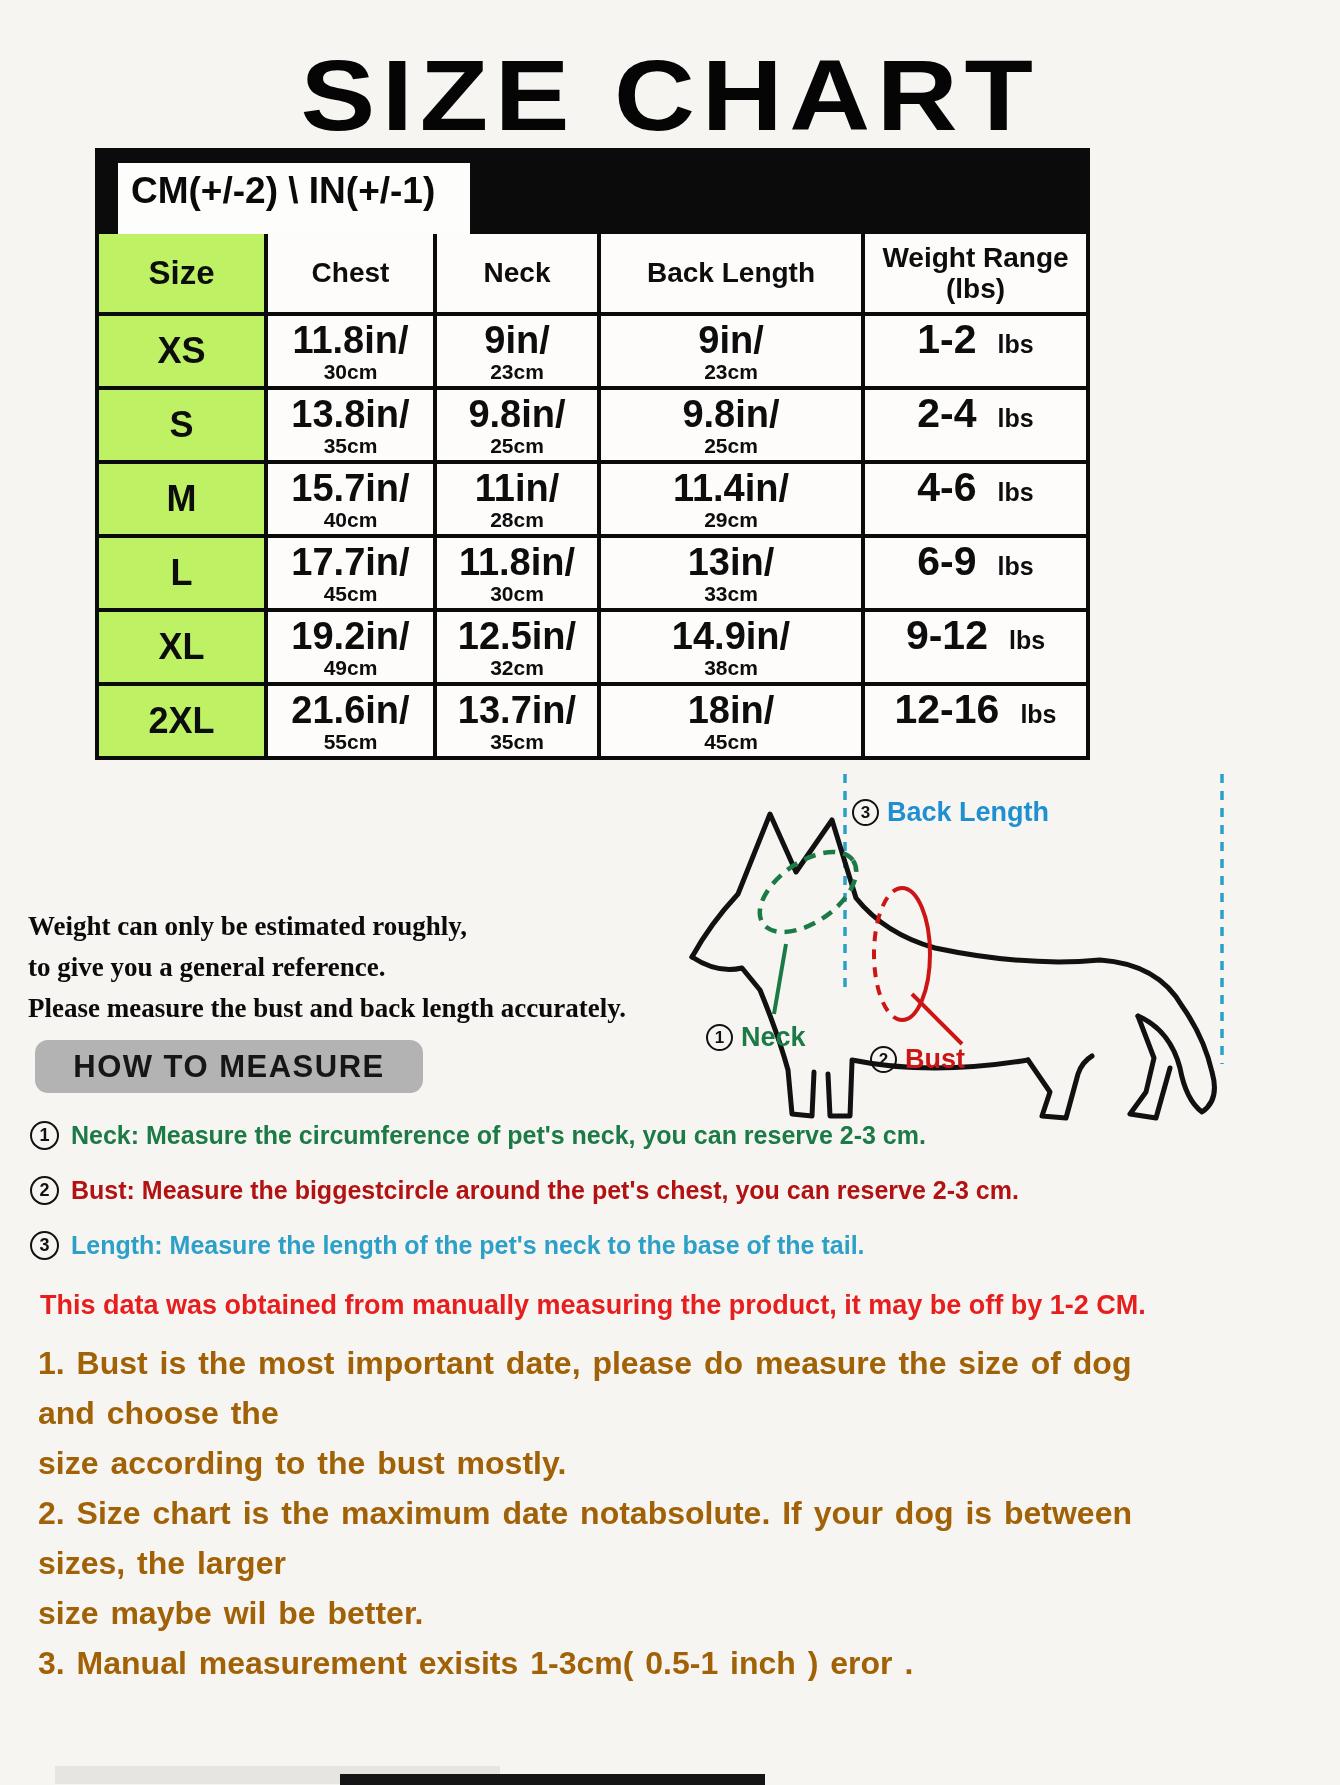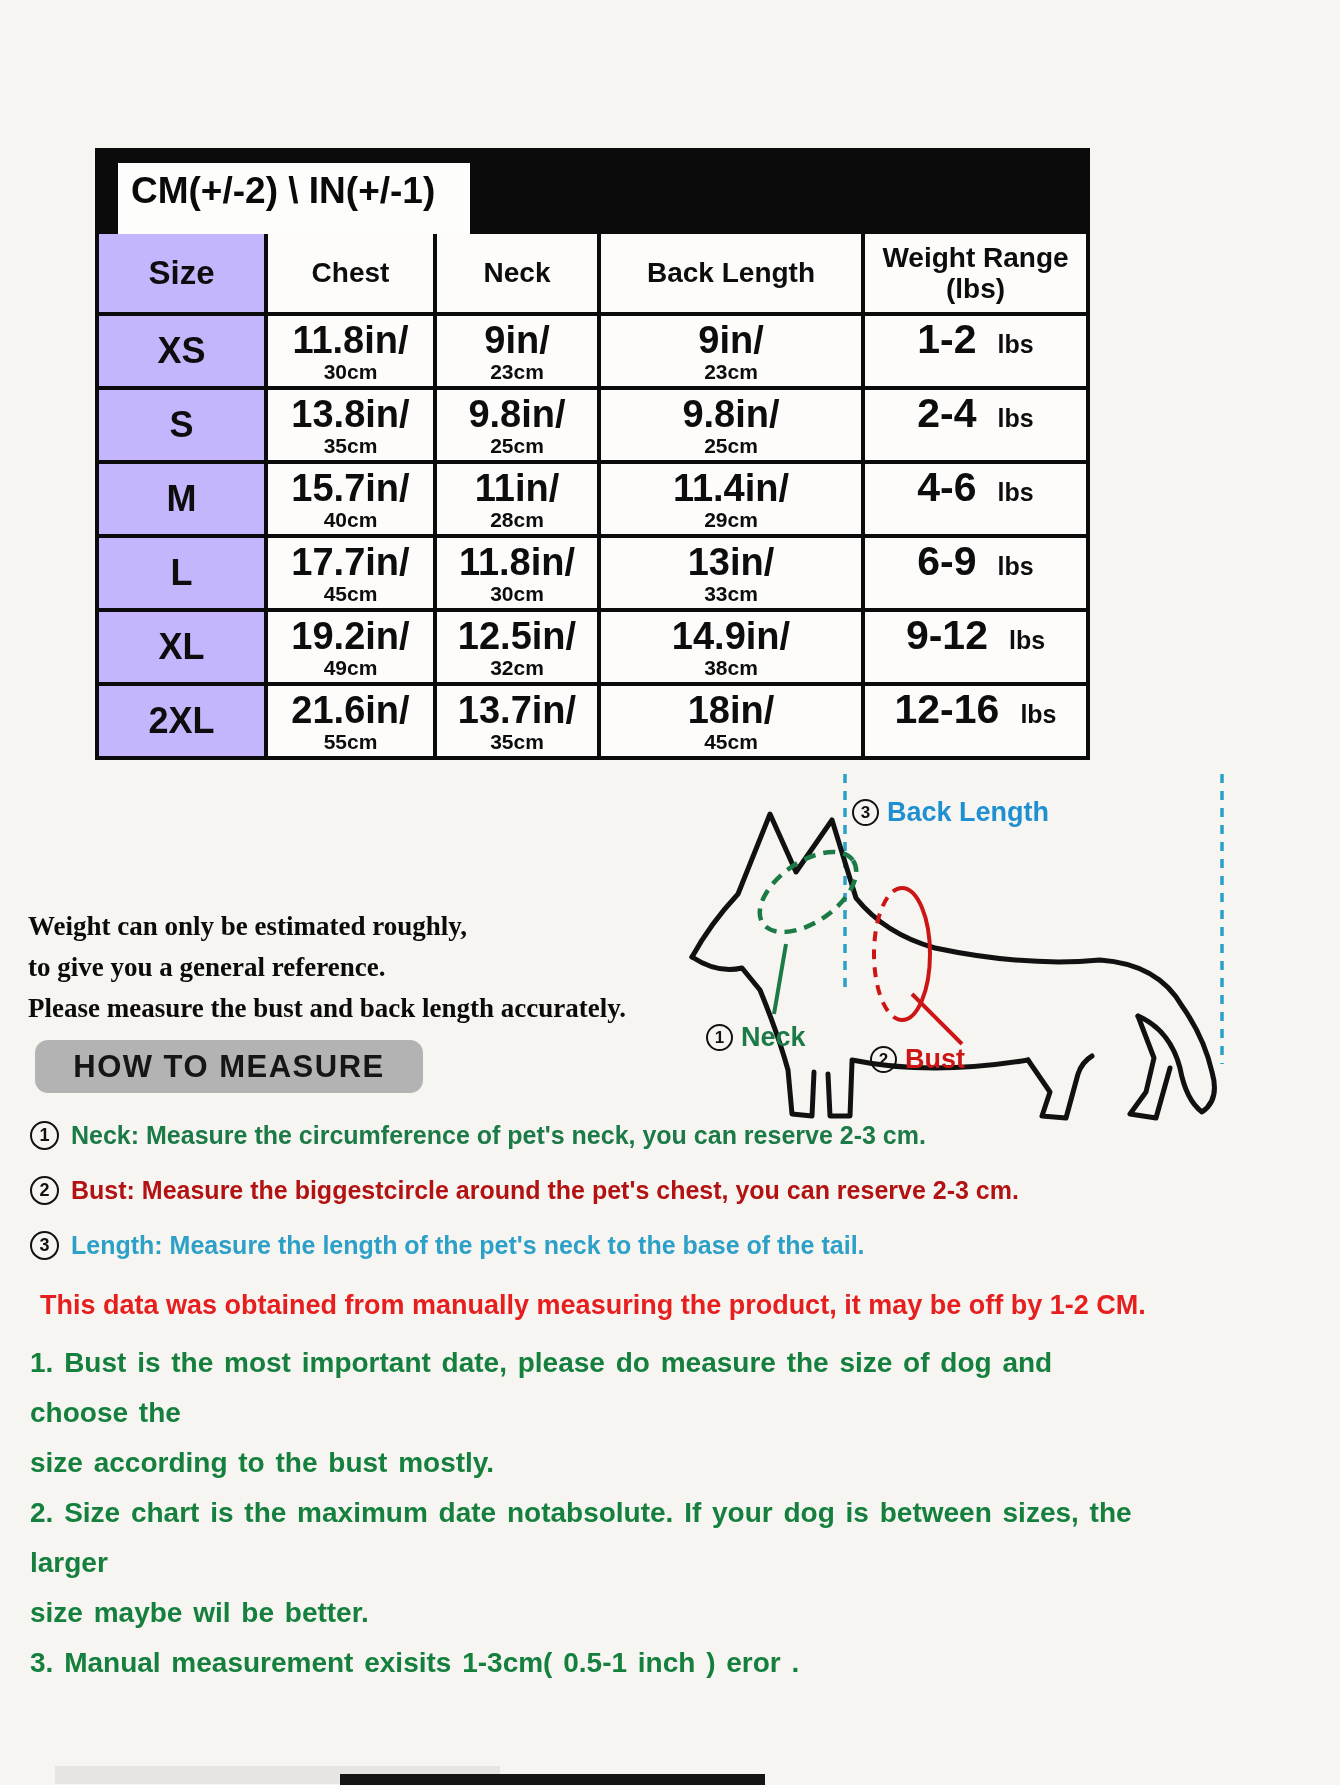--- a/index.html
+++ b/index.html
@@ -31,21 +31,21 @@
   .grid{
     display:grid;
     grid-template-columns:165px 165px 160px 260px 221px;
     grid-template-rows:78px repeat(6,70px);
     gap:4px; margin-top:4px;
   }
   .cell{
     background:#fdfcfb; display:flex; flex-direction:column;
     align-items:center; justify-content:center; text-align:center;
   }
-  .cell.gray{ background:#c4b5fd; }
+  .cell.gray{ background:#bef264; }
   .hdr{ font-size:28px; font-weight:700; line-height:1.12; }
   .hdr-size{ font-size:33px; }
   .size-lbl{ font-size:36px; font-weight:700; }
   .meas-in{ font-size:38px; font-weight:700; line-height:1.0; }
   .meas-cm{ font-size:21px; font-weight:700; line-height:1.0; margin-top:2px; }
   .wrow{ flex-direction:row; align-items:baseline; gap:21px; }
   .w-num{ font-size:41px; font-weight:700; }
   .w-unit{ font-size:25px; font-weight:700; }
 
   
@@ -77,34 +77,37 @@
   .htm-item{ display:flex; align-items:center; gap:12px; margin-bottom:21px;
     font-size:25px; font-weight:600; line-height:34px; }
   .htm-item .circ{ width:29px; height:29px; font-size:18px; }
   .htm-neck{ color:#1b7a45; }
   .htm-bust{ color:#b31212; }
   .htm-length{ color:#2da0c8; }
 
   
   .disclaimer{ position:absolute; left:40px; top:1290px; color:#e61e1e;
     font-size:27px; font-weight:700; }
-  .bottom-notes{ position:absolute; left:30px; top:1338px; width:1110px;
-    font-size:28px; font-weight:700; line-height:50px; color:#15803d;
+  .bottom-notes{ position:absolute; left:38px; top:1338px; width:1110px;
+    font-size:32px; font-weight:700; line-height:50px; color:#a16207;
     word-spacing:3px; }
 
   .bottom-bar{ position:absolute; left:340px; top:1774px; width:425px; height:11px;
     background:#151515; }
   .bottom-bar-gray{ position:absolute; left:55px; top:1766px; width:445px; height:18px;
     background:#e7e5e1; }
 </style>
 </head>
 <body>
 
 <div class="page">
 
+  <div class="title">
+    <span>SIZE CHART</span>
+  </div>
 
   <div class="table-wrap">
     <div class="banner">
       <div class="unit-box">CM(+/-2) \ IN(+/-1)</div>
     </div>
     <div class="grid">
 
       <div class="cell gray">
           <span class="hdr hdr-size">Size</span>
         </div>

